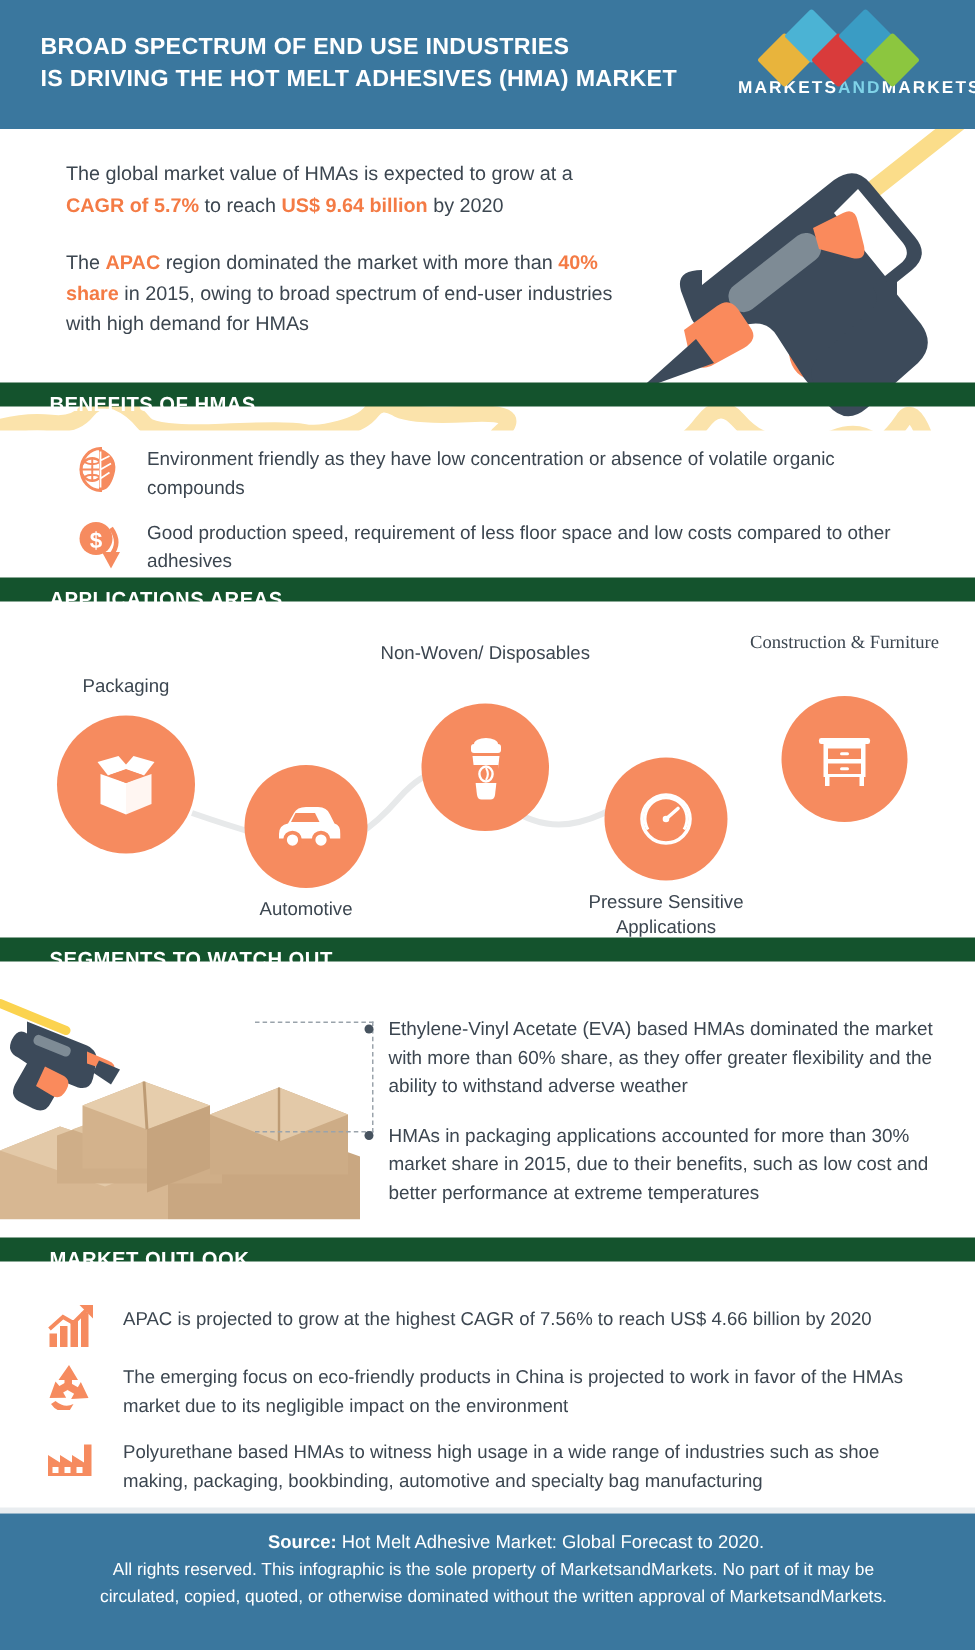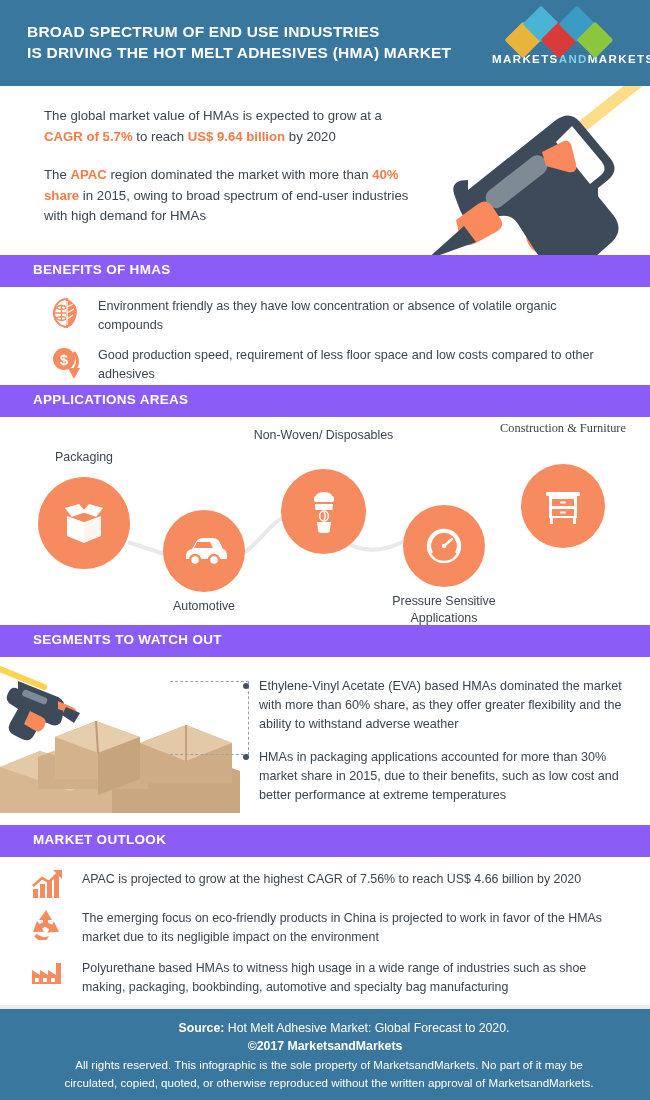--- a/index.html
+++ b/index.html
@@ -38,21 +38,21 @@
   .hero-text{position:absolute;left:44px;top:20px;width:370px;}
   .hero-p{
     color:#3c4650;font-size:13.2px;line-height:20.5px;margin:0 0 18px 0;
   }
   .hero-p b{color:#f47b45;font-weight:bold;}
   .hero-art{position:absolute;right:-6px;top:-8px;width:300px;height:200px;}
   .squiggle{position:absolute;left:0;bottom:-2px;width:650px;height:46px;}
 
   
   .bar{
-    position:absolute;left:0;width:650px;height:32px;background:#8b5cf6;
+    position:absolute;left:0;width:650px;height:16px;background:#14532d;
   }
   .bar span{
     position:absolute;left:33px;top:7px;color:#fff;font-size:13.5px;
     font-weight:bold;letter-spacing:.3px;text-transform:uppercase;
   }
 
   
   .benefits{position:absolute;left:0;top:287px;width:650px;height:97px;background:#fff;}
   .brow{position:absolute;left:52px;width:570px;display:flex;align-items:flex-start;}
   .bicon{width:46px;flex:0 0 46px;padding-top:2px;}
@@ -350,18 +350,17 @@
         </svg>
       </div>
       <div class="otext">Polyurethane based HMAs to witness high usage in a wide range of industries such as shoe making, packaging, bookbinding, automotive and specialty bag manufacturing</div>
     </div>
   </div>
 
   <div class="sep"></div>
 
   <div class="footer">
     <div class="f1"><b>Source:</b><span> Hot Melt Adhesive Market: Global Forecast to 2020.</span></div>
-    <div class="f2">©2017 MarketsandMarkets</div>
     <div class="f3">All rights reserved. This infographic is the sole property of MarketsandMarkets. No part of it may be</div>
-    <div class="f3">circulated, copied, quoted, or otherwise reproduced without the written approval of MarketsandMarkets.</div>
+    <div class="f3">circulated, copied, quoted, or otherwise dominated without the written approval of MarketsandMarkets.</div>
   </div>
 
 </div>
 
 </body></html>

